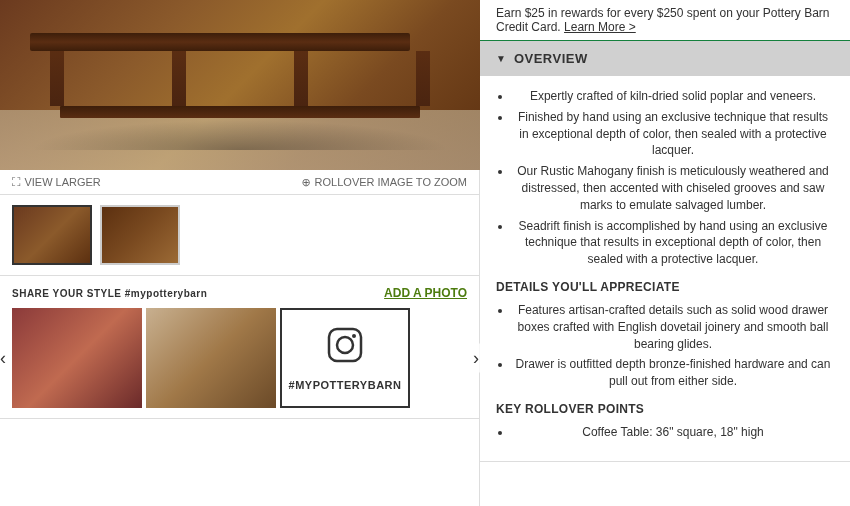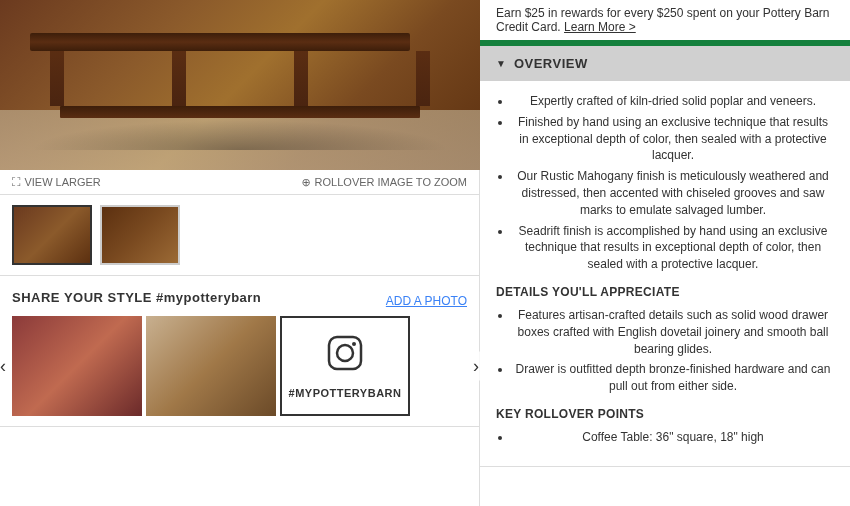--- a/index.html
+++ b/index.html
@@ -53,43 +53,43 @@
     .thumbnail { width: 80px; height: 60px; border: 2px solid #333; overflow: hidden; cursor: pointer; }
     .thumbnail.active { border-color: #333; }
     .thumbnail.inactive { border-color: #ccc; }
     .thumb-img {
       width: 100%; height: 100%;
       background: linear-gradient(135deg, #6B3A1F 0%, #8B5A2B 50%, #5C3010 100%);
     }
 
     .share-section { padding: 10px 12px; border-bottom: 1px solid #ddd; }
     .share-header { display: flex; justify-content: space-between; align-items: center; margin-bottom: 8px; }
-    .share-title { font-size: 13px; font-weight: bold; color: #333; letter-spacing: 0.5px; }
-    .add-photo-link { font-size: 12px; color: #3b82f6; text-decoration: underline; cursor: pointer; font-weight: normal; margin-top: 8px; }
+    .share-title { font-size: 10px; font-weight: bold; color: #333; letter-spacing: 0.5px; }
+    .add-photo-link { font-size: 12px; color: #4d7c0f; text-decoration: underline; cursor: pointer; font-weight: bold; }
 
     .photo-grid { display: flex; gap: 4px; align-items: stretch; position: relative; }
     .prev-arrow, .next-arrow {
       position: absolute; top: 50%; transform: translateY(-50%);
       font-size: 18px; color: #333; cursor: pointer; z-index: 10;
       background: rgba(255,255,255,0.8); padding: 4px 2px;
     }
     .prev-arrow { left: -14px; }
     .next-arrow { right: -14px; }
 
     .photo-item { width: 130px; height: 100px; overflow: hidden; }
     .photo-item.bordered { border: 2px solid #333; display: flex; flex-direction: column; align-items: center; justify-content: center; background: #fff; }
     .photo-1-bg { background: linear-gradient(135deg, #8B3A3A 0%, #C06A50 50%, #6B2A2A 100%); width: 100%; height: 100%; }
     .photo-2-bg { background: linear-gradient(135deg, #C8B090 0%, #A07848 50%, #6B4A28 100%); width: 100%; height: 100%; }
     .instagram-icon { font-size: 32px; color: #333; }
     .instagram-label { font-size: 11px; font-weight: bold; color: #333; margin-top: 6px; letter-spacing: 0.5px; }
 
     
     .right-panel { flex: 1; display: flex; flex-direction: column; overflow-y: auto; }
 
-    .rewards-bar { background: #fff; padding: 6px 16px; font-size: 12px; color: #333; border-bottom: 6px solid #15803d; }
+    .rewards-bar { background: #fff; padding: 6px 16px; font-size: 12px; color: #333; border-bottom: 1px solid #15803d; }
     .rewards-link { text-decoration: underline; cursor: pointer; }
 
     .accordion-section { border-bottom: 1px solid #ddd; }
     .accordion-header {
       display: flex; align-items: center; gap: 8px;
       padding: 10px 16px; background: #d0d0d0; cursor: pointer;
     }
     .accordion-header.open { background: #d0d0d0; }
     .accordion-arrow { font-size: 10px; color: #333; }
     .accordion-title { font-size: 13px; font-weight: bold; color: #333; letter-spacing: 0.5px; }

